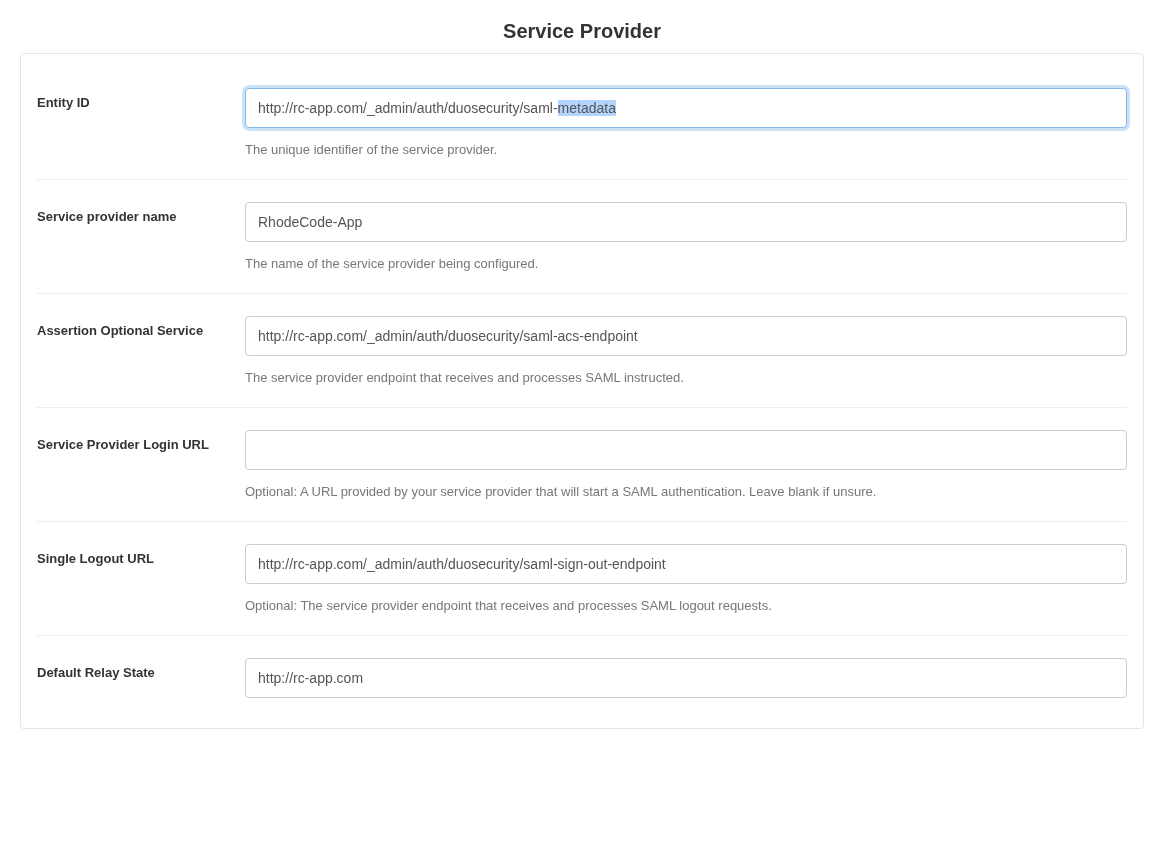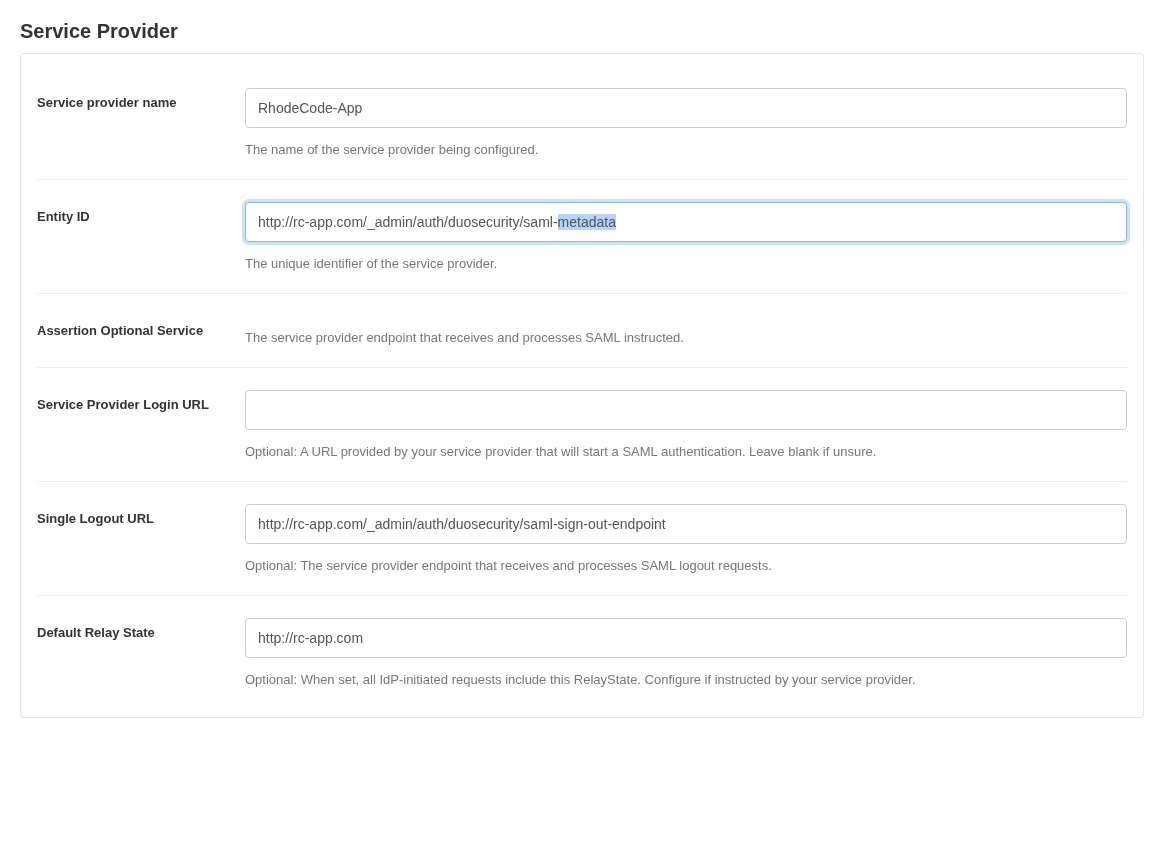--- a/index.html
+++ b/index.html
@@ -9,20 +9,21 @@
     font-family: "Helvetica Neue", Helvetica, Arial, sans-serif;
     font-size: 14px;
     color: #333;
     background: #fff;
   }
   .section-title {
     font-size: 20px;
     font-weight: bold;
     color: #333;
     margin: 0 0 10px 0;
+    text-align: center;
   }
   .panel {
     border: 1px solid #e5e5e5;
     border-radius: 4px;
     padding: 12px 16px 8px 16px;
     background: #fff;
   }
   .form-row {
     display: flex;
     align-items: flex-start;
@@ -79,45 +80,46 @@
 </style>
 </head>
 <body>
 
 <h2 class="section-title">Service Provider</h2>
 
 <div class="panel">
 
   <div class="form-row">
     <div class="label-col">
-      <label>Service provider name</label>
-    </div>
-    <div class="input-col">
-      <input type="text" class="text-input" value="RhodeCode-App" style="">
-      <div class="help-text">The name of the service provider being configured.</div>
-    </div>
-  </div>
-
-  <div class="form-row">
-    <div class="label-col">
       <label>Entity ID</label>
     </div>
     <div class="input-col">
       <div class="text-input focused faux-input" tabindex="0">
         <span>http://rc-app.com/_admin/auth/duosecurity/saml-</span><span class="sel">metadata</span>
       </div>
       <div class="help-text">The unique identifier of the service provider.</div>
     </div>
   </div>
 
   <div class="form-row">
     <div class="label-col">
+      <label>Service provider name</label>
+    </div>
+    <div class="input-col">
+      <input type="text" class="text-input" value="RhodeCode-App" style="">
+      <div class="help-text">The name of the service provider being configured.</div>
+    </div>
+  </div>
+
+  <div class="form-row">
+    <div class="label-col">
       <label>Assertion Optional Service</label>
     </div>
     <div class="input-col">
+      <input type="text" class="text-input" value="http://rc-app.com/_admin/auth/duosecurity/saml-acs-endpoint" style="">
       <div class="help-text">The service provider endpoint that receives and processes SAML instructed.</div>
     </div>
   </div>
 
   <div class="form-row">
     <div class="label-col">
       <label>Service Provider Login URL</label>
     </div>
     <div class="input-col">
       <input type="text" class="text-input" value="" style="">
@@ -134,17 +136,16 @@
       <div class="help-text">Optional: The service provider endpoint that receives and processes SAML logout requests.</div>
     </div>
   </div>
 
   <div class="form-row">
     <div class="label-col">
       <label>Default Relay State</label>
     </div>
     <div class="input-col">
       <input type="text" class="text-input" value="http://rc-app.com" style="">
-      <div class="help-text">Optional: When set, all IdP-initiated requests include this RelayState. Configure if instructed by your service provider.</div>
     </div>
   </div>
 
 </div>
 
 </body></html>

